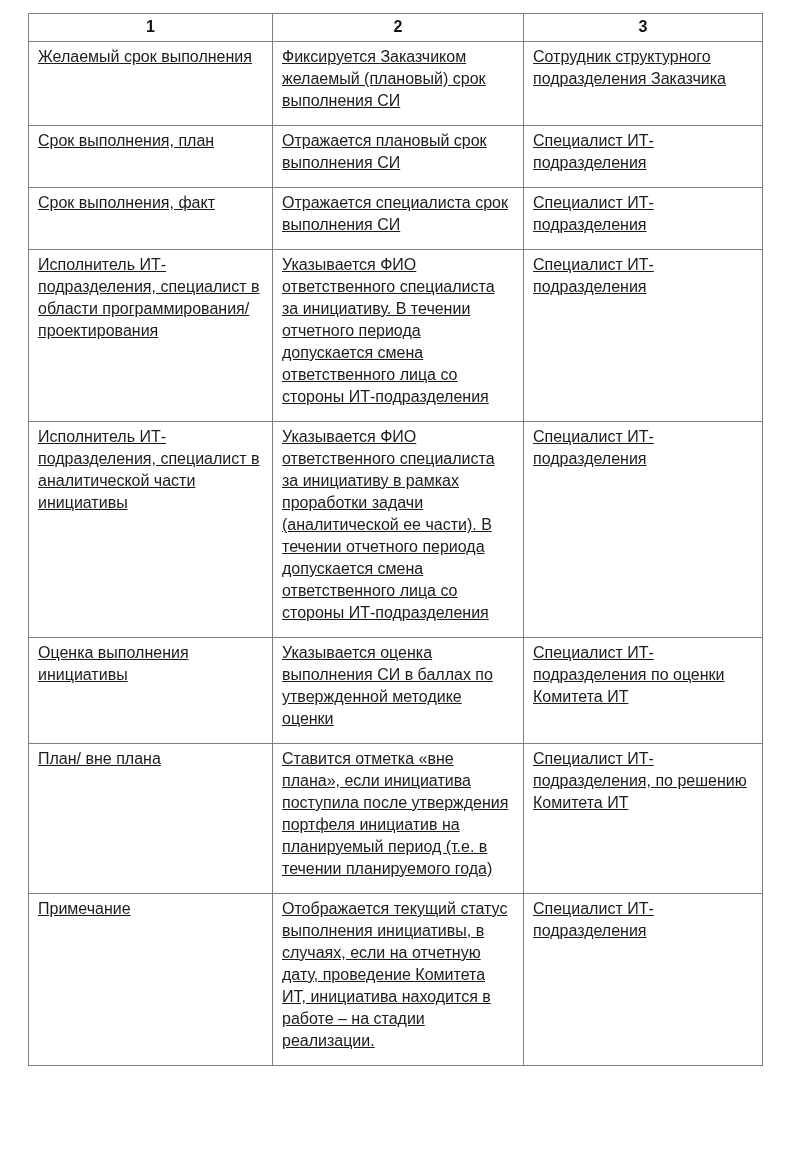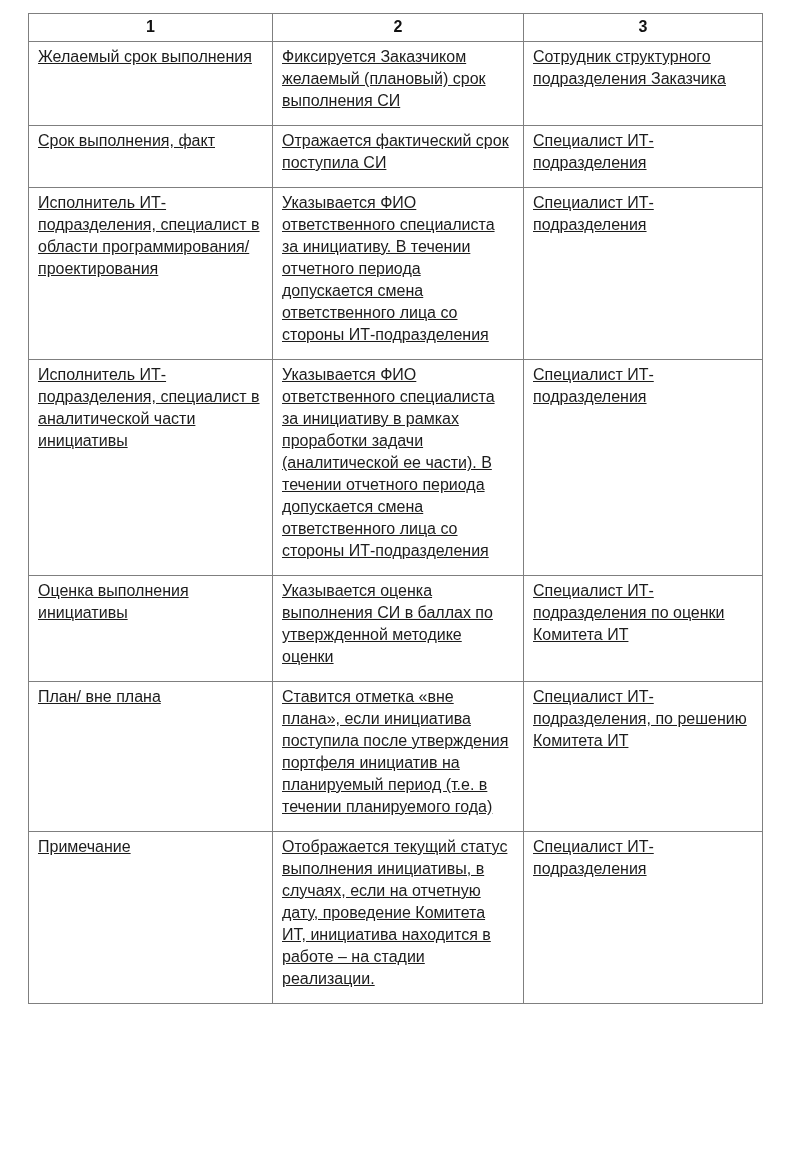--- a/index.html
+++ b/index.html
@@ -64,22 +64,27 @@
           <th>3</th>
         </tr>
     </thead>
     <tbody>
         <tr>
           <td>Желаемый срок выполнения</td>
           <td>Фиксируется Заказчиком желаемый (плановый) срок выполнения СИ</td>
           <td>Сотрудник структурного подразделения Заказчика</td>
         </tr>
         <tr>
+          <td>Срок выполнения, план</td>
+          <td>Отражается плановый срок выполнения СИ</td>
+          <td>Специалист ИТ-подразделения</td>
+        </tr>
+        <tr>
           <td>Срок выполнения, факт</td>
-          <td>Отражается фактический срок поступила СИ</td>
+          <td>Отражается специалиста срок выполнения СИ</td>
           <td>Специалист ИТ-подразделения</td>
         </tr>
         <tr>
           <td>Исполнитель ИТ-подразделения, специалист в области программирования/ проектирования</td>
           <td>Указывается ФИО ответственного специалиста за инициативу. В течении отчетного периода допускается смена ответственного лица со стороны ИТ-подразделения</td>
           <td>Специалист ИТ-подразделения</td>
         </tr>
         <tr>
           <td>Исполнитель ИТ-подразделения, специалист в аналитической части инициативы</td>
           <td>Указывается ФИО ответственного специалиста за инициативу в рамках проработки задачи (аналитической ее части). В течении отчетного периода допускается смена ответственного лица со стороны ИТ-подразделения</td>

